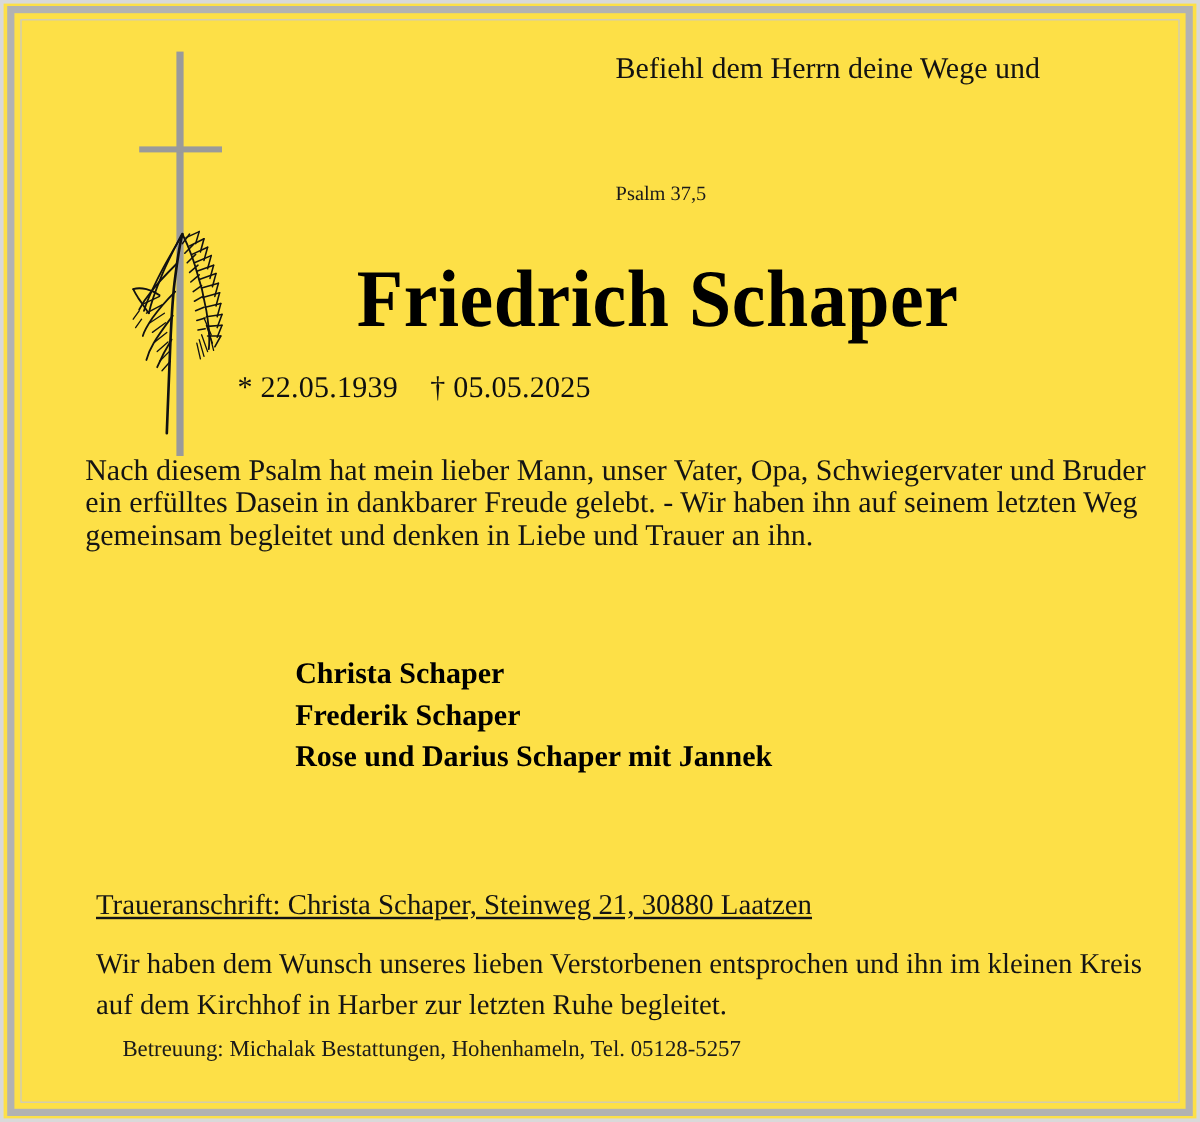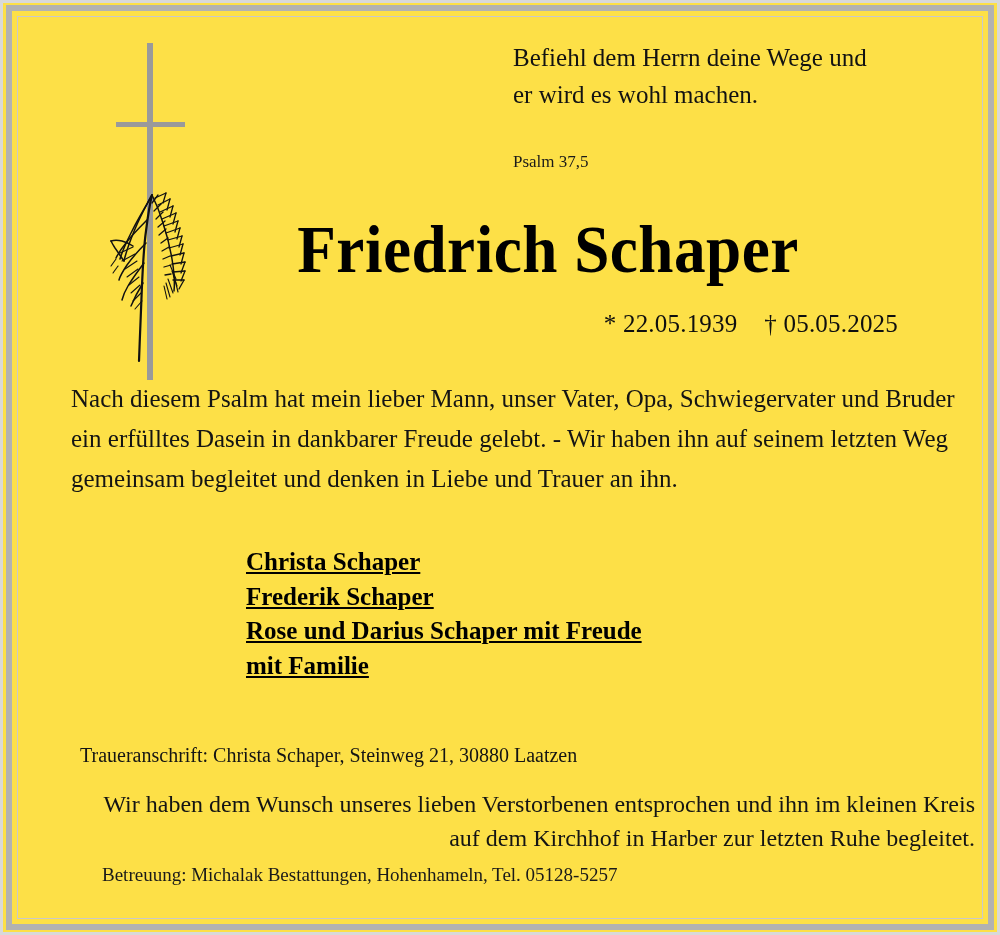--- a/index.html
+++ b/index.html
@@ -98,73 +98,72 @@
     line-height: 1.05;
     font-family: "Liberation Serif", serif;
     transform: scaleX(0.93);
     transform-origin: center top;
   }
   .dates {
     position: absolute;
     left: 180px;
     top: 293px;
     width: 700px;
-    text-align: right;
+    text-align: left;
     font-size: 25px;
     color: #0f0f0f;
     letter-spacing: 0.2px;
   }
   .dates .sep { display: inline-block; width: 14px; }
 
   
   .para-main {
     position: absolute;
     left: 53px;
     top: 362px;
     width: 912px;
     font-size: 25px;
-    line-height: 40px;
+    line-height: 27px;
     color: #141414;
   }
 
   
   .survivors {
     position: absolute;
     left: 228px;
     top: 528px;
     width: 640px;
     font-size: 25px;
     font-weight: bold;
     line-height: 34.5px;
     color: #000;
-    text-decoration: underline;
   }
   .survivors div { white-space: nowrap; }
 
   
   .address {
     position: absolute;
     left: 62px;
     top: 722px;
     width: 900px;
-    font-size: 20px;
+    font-size: 24px;
     line-height: 32px;
     color: #141414;
+    text-decoration: underline;
   }
 
   
   .burial {
     position: absolute;
     left: 62px;
     top: 770px;
     width: 895px;
     font-size: 24px;
     line-height: 34px;
     color: #141414;
-    text-align: right;
   }
 
   
   .credit {
     position: absolute;
     left: 62px;
     top: 845px;
     width: 900px;
     font-size: 19px;
     line-height: 26px;
@@ -255,41 +254,39 @@
             <path d="M62 266 L55 274"></path>
             <path d="M36 224 L31 231"></path>
             <path d="M38 231 L33 238"></path>
           </g>
         </g>
       </svg>
     </div>
 
     <div class="verse">
       <div>Befiehl dem Herrn deine Wege und</div>
-      <div>er wird es wohl machen.</div>
     </div>
     <div class="verse-source">Psalm 37,5</div>
 
     <div class="name">Friedrich Schaper</div>
 
     <div class="dates">
       <span>*</span>
       <span>22.05.1939</span>
       <span class="sep"></span>
       <span>†</span>
       <span>05.05.2025</span>
     </div>
 
     <div class="para-main">Nach diesem Psalm hat mein lieber Mann, unser Vater, Opa, Schwiegervater und Bruder ein erfülltes Dasein in dankbarer Freude gelebt. - Wir haben ihn auf seinem letzten Weg gemeinsam begleitet und denken in Liebe und Trauer an ihn.</div>
 
     <div class="survivors">
       <div>Christa Schaper</div>
       <div>Frederik Schaper</div>
-      <div>Rose und Darius Schaper mit Freude</div>
-      <div>mit Familie</div>
+      <div>Rose und Darius Schaper mit Jannek</div>
     </div>
 
     <div class="address">Traueranschrift: Christa Schaper, Steinweg 21, 30880 Laatzen</div>
 
     <div class="burial">Wir haben dem Wunsch unseres lieben Verstorbenen entsprochen und ihn im kleinen Kreis auf dem Kirchhof in Harber zur letzten Ruhe begleitet.</div>
 
     <div class="credit">Betreuung: Michalak Bestattungen, Hohenhameln, Tel. 05128-5257</div>
 
   </div>
 </div>

